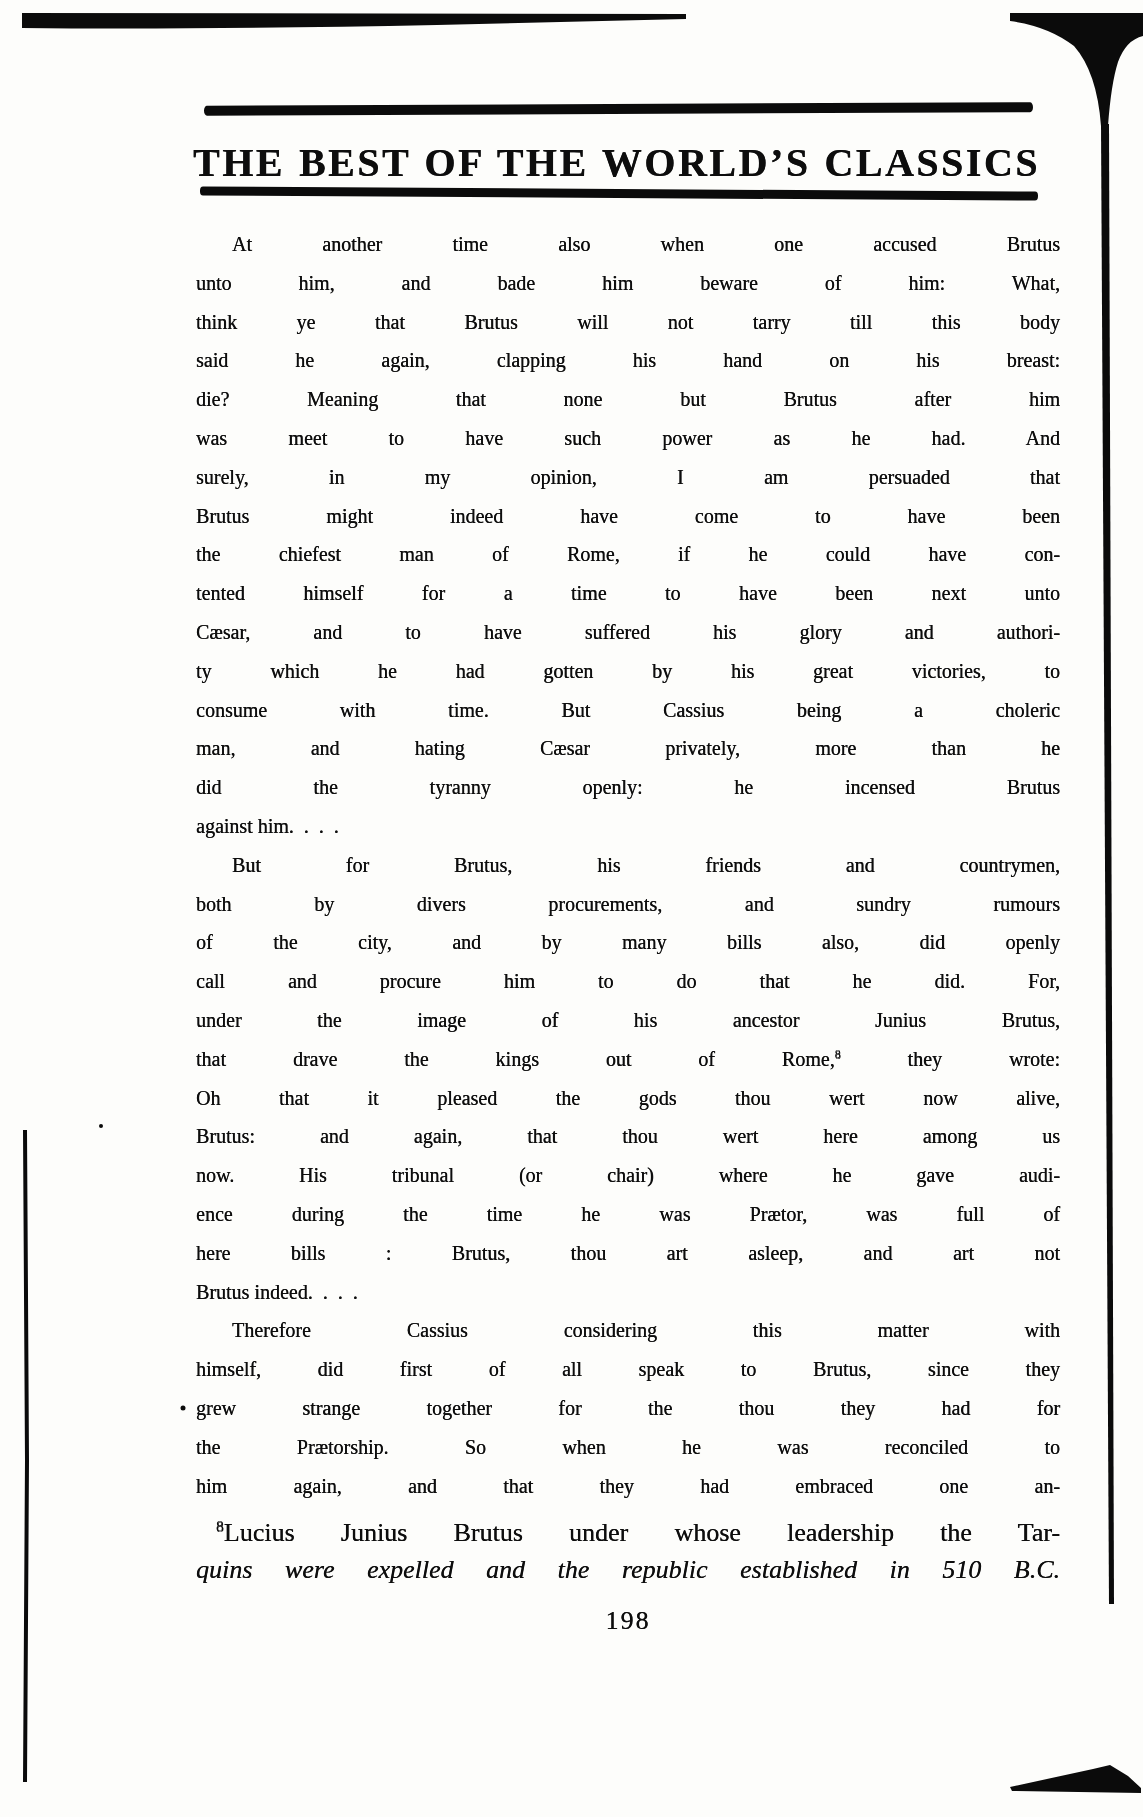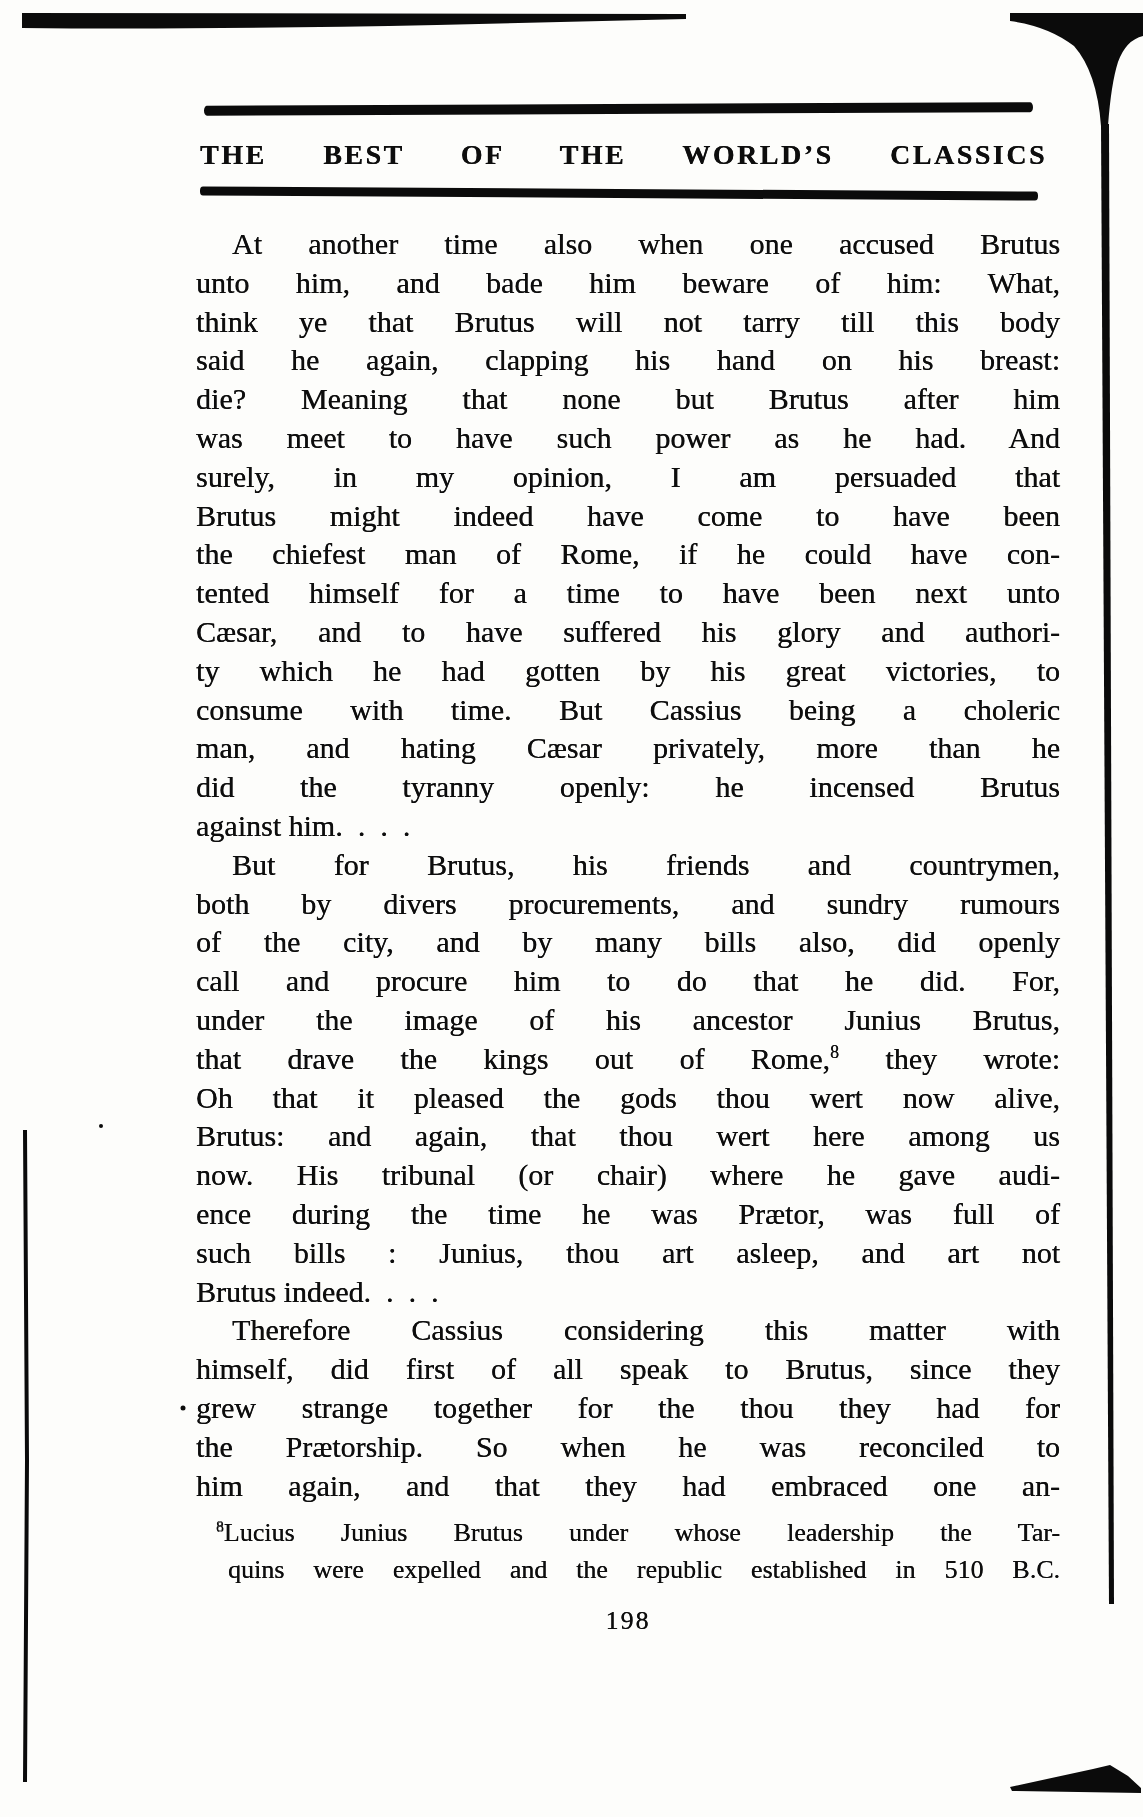--- a/index.html
+++ b/index.html
@@ -5,39 +5,39 @@
   html,body{margin:0;padding:0;background:#e8e8e8;}
   .page{
     position:relative;width:1143px;height:1817px;background:#fdfdfb;overflow:hidden;
     font-family:"Liberation Serif","DejaVu Serif",serif;color:#0d0d0d;
   }
   .ink{text-shadow:0.3px 0.3px 0 #1a1a1a;}
   .rule{position:absolute;background:#0b0b0b;}
   #rule-top{left:204px;top:104px;width:829px;height:10px;transform:rotate(-0.25deg);border-radius:3px/5px;}
   #rule-mid{left:200px;top:189px;width:838px;height:9px;transform:rotate(0.35deg);border-radius:3px/4px;}
   .title{
-    position:absolute;left:200px;top:139px;width:847px;
-    font-weight:bold;font-size:28px;letter-spacing:2.5px;
+    position:absolute;left:193px;top:139px;width:847px;
+    font-weight:bold;font-size:40px;letter-spacing:2.5px;
     text-align:justify;text-align-last:justify;
   }
   .textblock{
     position:absolute;left:196px;top:225px;width:864px;
-    font-size:30px;line-height:38.8px;
+    font-size:20px;line-height:38.8px;
   }
   .tline{text-align:justify;text-align-last:justify;height:38.8px;}
   .tline.lastline{text-align-last:left;}
   .tline.indent{text-indent:36px;}
   sup.fnref{font-size:0.6em;vertical-align:super;line-height:0;}
   .footnote{
     position:absolute;left:196px;top:1514px;width:864px;
     font-size:26px;line-height:37px;
   }
   .fn-line{text-align:justify;text-align-last:justify;}
   .fn-line.first{text-indent:20px;}
-  .fn-line.second{margin-left:32px;}
+  .fn-line.second{font-style:italic;}
   .pagenum{
     position:absolute;left:196px;top:1606px;width:864px;
     text-align:center;font-size:26px;letter-spacing:2px;
   }
   .artifacts{position:absolute;left:0;top:0;pointer-events:none;}
 </style>
 </head>
 <body>
 
 <div class="page ink">
@@ -78,21 +78,21 @@
     <div class="tline indent">But for Brutus, his friends and countrymen,</div>
     <div class="tline">both by divers procurements, and sundry rumours</div>
     <div class="tline">of the city, and by many bills also, did openly</div>
     <div class="tline">call and procure him to do that he did.  For,</div>
     <div class="tline">under the image of his ancestor Junius Brutus,</div>
     <div class="tline"><span>that drave the kings out of Rome,</span><sup class="fnref">8</sup><span> they wrote:</span></div>
     <div class="tline">Oh that it pleased the gods thou wert now alive,</div>
     <div class="tline">Brutus: and again, that thou wert here among us</div>
     <div class="tline">now.  His tribunal (or chair) where he gave audi-</div>
     <div class="tline">ence during the time he was Prætor, was full of</div>
-    <div class="tline">such bills : Junius, thou art asleep, and art not</div>
+    <div class="tline">here bills : Brutus, thou art asleep, and art not</div>
     <div class="tline lastline">Brutus indeed. . . .</div>
 
     <div class="tline indent">Therefore Cassius considering this matter with</div>
     <div class="tline">himself, did first of all speak to Brutus, since they</div>
     <div class="tline">grew strange together for the thou they had for</div>
     <div class="tline">the Prætorship.  So when he was reconciled to</div>
     <div class="tline">him again, and that they had embraced one an-</div>
   </div>
 
   <div class="footnote">

